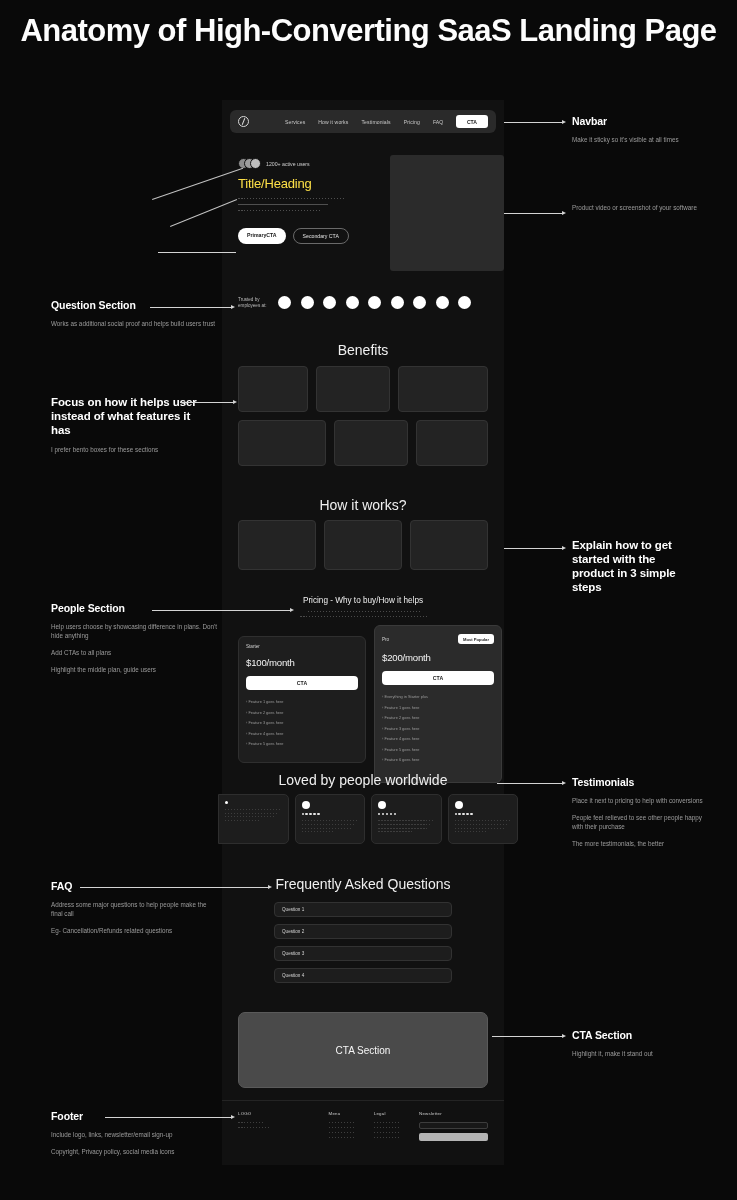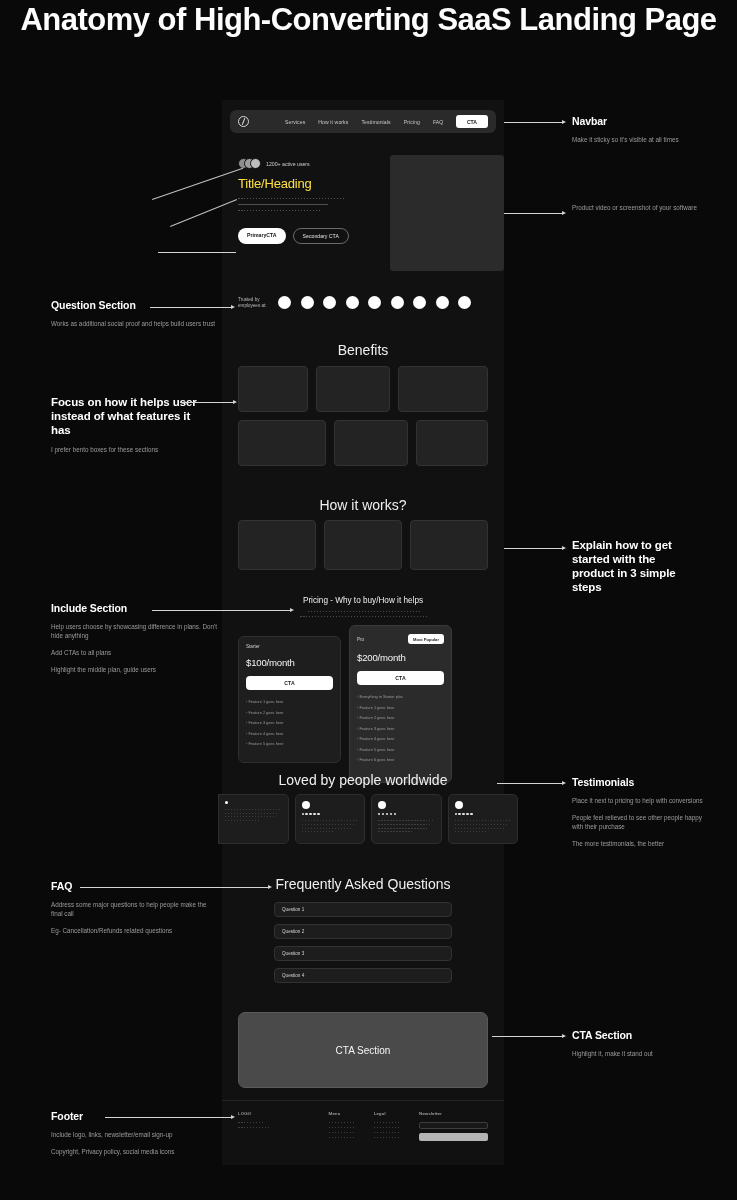--- a/index.html
+++ b/index.html
@@ -11,21 +11,21 @@
     overflow: hidden;
   }
   .page { position: relative; width: 737px; height: 1200px; }
 
   
   .main-title {
     position: absolute; left: 0; top: 0; width: 737px;
     text-align: center;
     font-size: 31px; font-weight: bold; line-height: 37px;
     letter-spacing: -0.5px;
-    padding-top: 1px;
+    padding-top: 12px;
     color: #fdfdfd;
   }
 
   
   .mock {
     position: absolute; left: 222px; top: 100px;
     width: 282px; height: 1065px;
     background: #111111;
   }
 
@@ -125,21 +125,21 @@
 
   
   .pricing-title { position:absolute; left:0; top:496px; width:282px; font-size:8.2px; }
   .pricing-lines { position:absolute; left:72px; top:511px; width:140px;}
   .pricing-lines div{
     height:1px; margin-bottom:4px;
     background: repeating-linear-gradient(to right,#4a4a4a 0 1.5px,transparent 1.5px 3px);
   }
   .pricing-lines div:nth-child(1){ width:112px; margin-left:14px;}
   .pricing-lines div:nth-child(2){ width:128px; margin-left:6px;}
-  .pricing-cards{ position:absolute; left:16px; top:525px; width:214px; display:flex; align-items:flex-start; gap:8px;}
+  .pricing-cards{ position:absolute; left:16px; top:525px; width:264px; display:flex; align-items:flex-start; gap:8px;}
   .pcard{
     flex:1; background:#1e1e1e; border:.6px solid #2f2f2f; border-radius:6px;
     padding:7px 7px 10px; margin-top:11px;
   }
   .pcard.featured{ background:#2b2b2b; border-color:#3a3a3a; margin-top:0; padding-top:8px; padding-bottom:14px;}
   .pcard-head{ display:flex; align-items:center; justify-content:space-between; }
   .pcard-tier{ font-size:4.6px; color:#cfcfcf; }
   .badge{ background:#fff; color:#1c1c1c; font-size:4.1px; font-weight:bold; padding:2.5px 5px; border-radius:3px;}
   .price{ font-size:9.6px; font-weight:500; margin-top:8px; color:#f4f4f4; letter-spacing:-.2px;}
   .pcta{ background:#fff; color:#1a1a1a; text-align:center; font-size:5.2px; font-weight:bold;
@@ -443,21 +443,21 @@
   <div class="arw" style="left:231px; top:304.5px;"></div>
 
   <div class="ann" style="left:51px; top:395px; width:150px;">
     <h3 class="big">Focus on how it helps user instead of what features it has</h3>
     <p>I prefer bento boxes for these sections</p>
   </div>
   <div class="ln" style="left:180px; top:402px; width:55px;"></div>
   <div class="arw" style="left:233px; top:399.5px;"></div>
 
   <div class="ann" style="left:51px; top:602px; width:175px;">
-    <h3>Include Section</h3>
+    <h3>People Section</h3>
     <p>Help users choose by showcasing difference in plans. Don't hide anything</p>
     <p>Add CTAs to all plans</p>
     <p>Highlight the middle plan, guide users</p>
   </div>
   <div class="ln" style="left:152px; top:610px; width:140px;"></div>
   <div class="arw" style="left:290px; top:607.5px;"></div>
 
   <div class="ann" style="left:51px; top:880px; width:160px;">
     <h3>FAQ</h3>
     <p>Address some major questions to help people make the final call</p>

